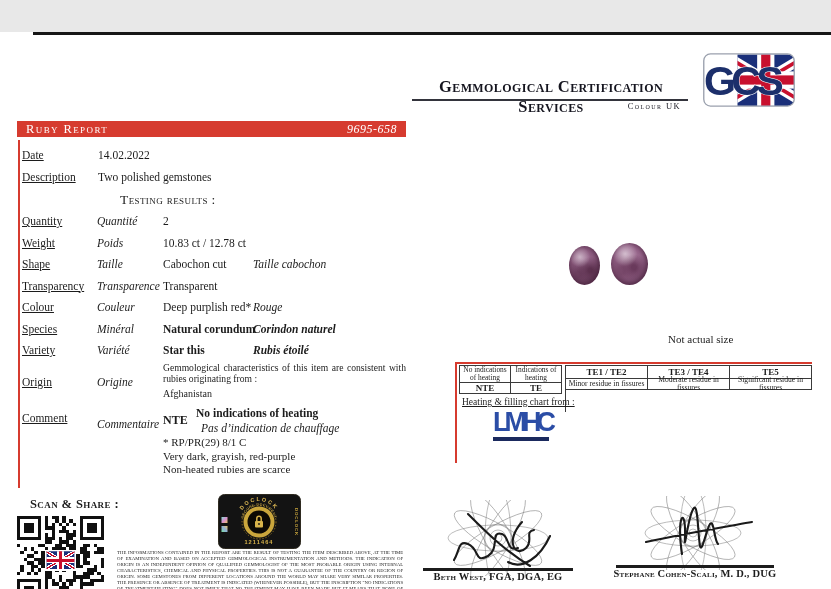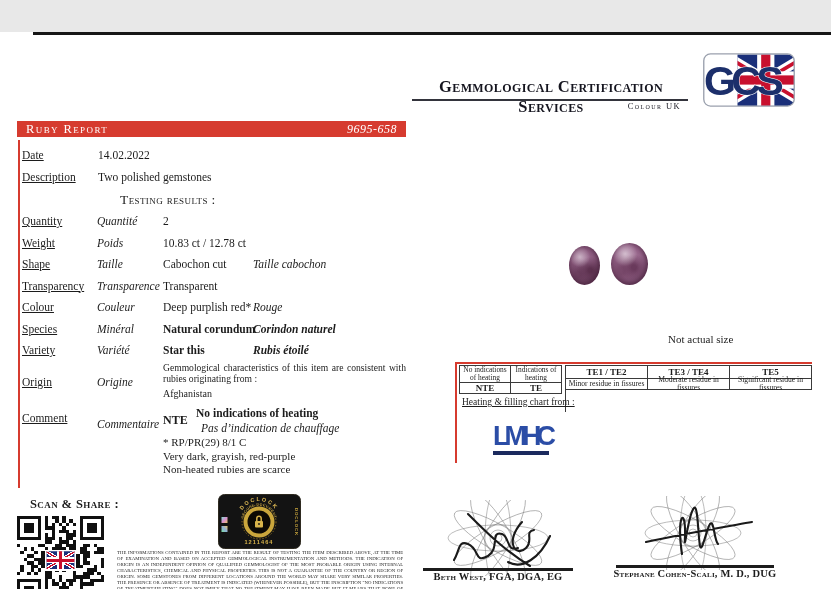--- a/index.html
+++ b/index.html
@@ -70,21 +70,21 @@
            align-items:center;justify-content:center;text-align:center;box-sizing:border-box;
            padding:0 2px;background:#fff;}
   .tblL{left:459px;top:333px;width:102px;grid-template-columns:1fr 1fr;grid-template-rows:17px 11px;}
   .tblR{left:565px;top:333px;width:246px;grid-template-columns:1fr 1fr 1fr;grid-template-rows:13px 11px 22px;}
   .tblC{left:565px;top:388px;width:246px;grid-template-columns:1fr 1fr 1fr;grid-template-rows:11px 22px;}
   .hcell{font-size:7.4px;line-height:1.12;}
   .fhcell{grid-column:1/4;font-size:8.2px;}
   .codecell{font-weight:bold;font-size:9px;}
   .dcell{font-size:7.6px;line-height:1.12;}
   .src{position:absolute;left:462px;top:365px;font-size:9.5px;text-decoration:underline;}
-  .lmhc{position:absolute;left:493px;top:391px;width:56px;text-align:center;}
+  .lmhc{position:absolute;left:493px;top:377px;width:56px;text-align:center;}
   .lmhc-letters{font-family:"Liberation Sans",sans-serif;font-weight:700;font-size:27px;
                 letter-spacing:-5px;color:#2b4da6;line-height:1;display:block;transform:scaleY(1.05);}
   .lmhc-bar{height:4px;background:#1b2a5e;margin-top:1px;}
   
   .sigsvg{position:absolute;}
   .sig-line{position:absolute;height:2.5px;background:#1c1c1c;}
   .sig-name{position:absolute;text-align:center;font-weight:bold;font-variant:small-caps;
             font-size:10.5px;letter-spacing:.2px;}
   .sec{position:absolute;left:520px;top:556px;width:240px;height:26px;overflow:hidden;}
   .sec-inner{width:387px;transform:scale(.62);transform-origin:0 0;text-align:center;

